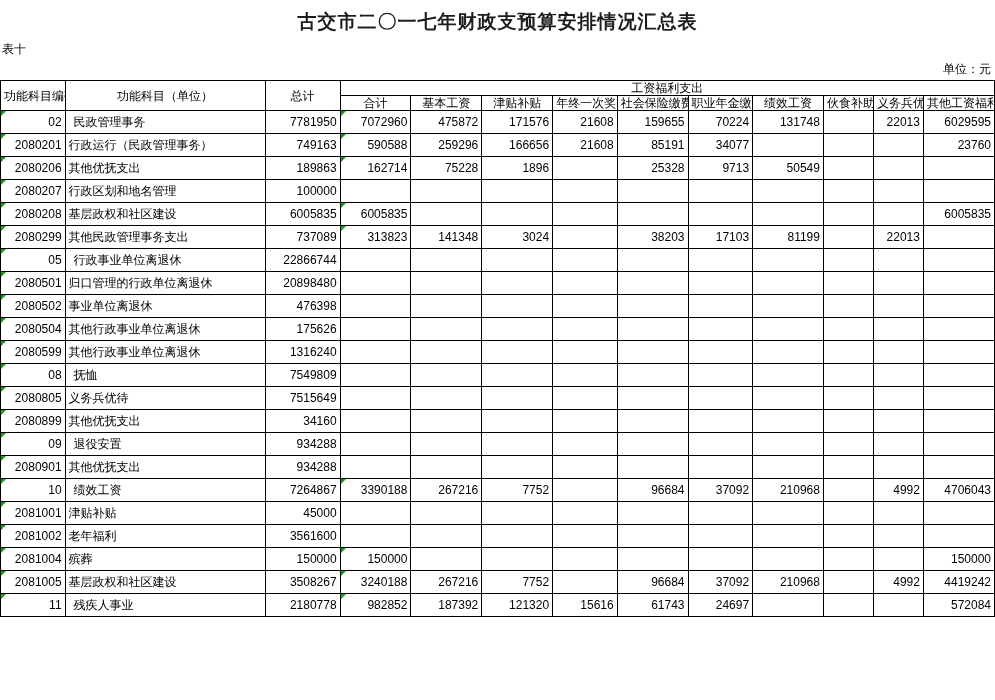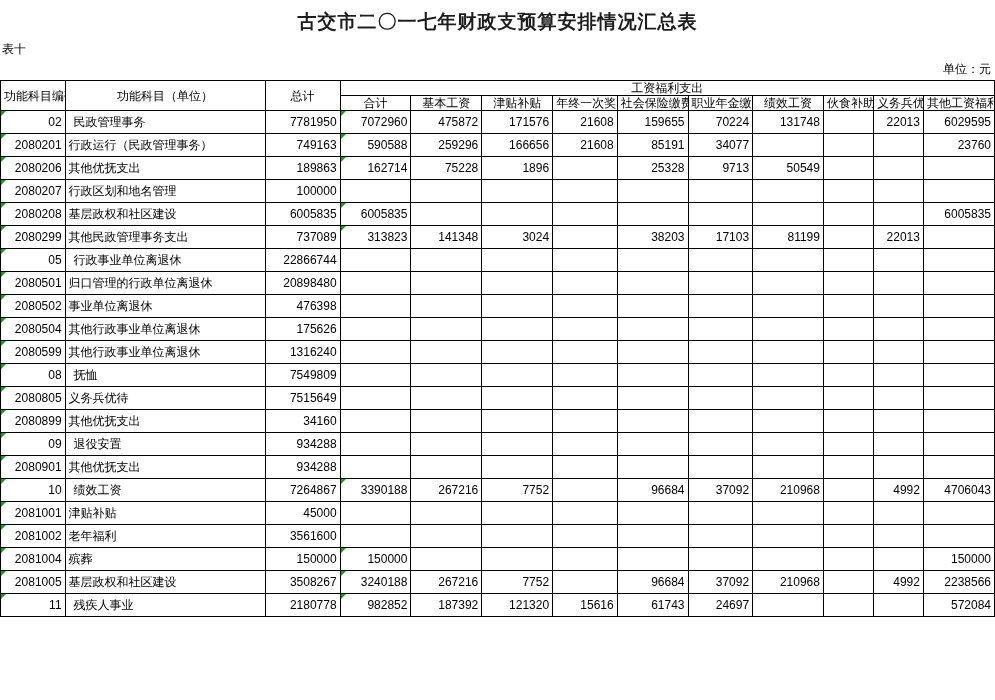--- a/index.html
+++ b/index.html
@@ -467,21 +467,21 @@
           <td class="num">3508267</td>
           <td class="num">3240188<span class="mark2"></span></td>
           <td class="num">267216</td>
           <td class="num">7752</td>
           <td class="num"></td>
           <td class="num">96684</td>
           <td class="num">37092</td>
           <td class="num">210968</td>
           <td class="num"></td>
           <td class="num">4992</td>
-          <td class="num">2238566</td>
+          <td class="num">4419242</td>
         </tr>
         <tr>
           <td class="code">11<span class="mark"></span></td>
           <td class="name lvl1">残疾人事业</td>
           <td class="num">2180778</td>
           <td class="num">982852<span class="mark2"></span></td>
           <td class="num">187392</td>
           <td class="num">121320</td>
           <td class="num">15616</td>
           <td class="num">61743</td>

